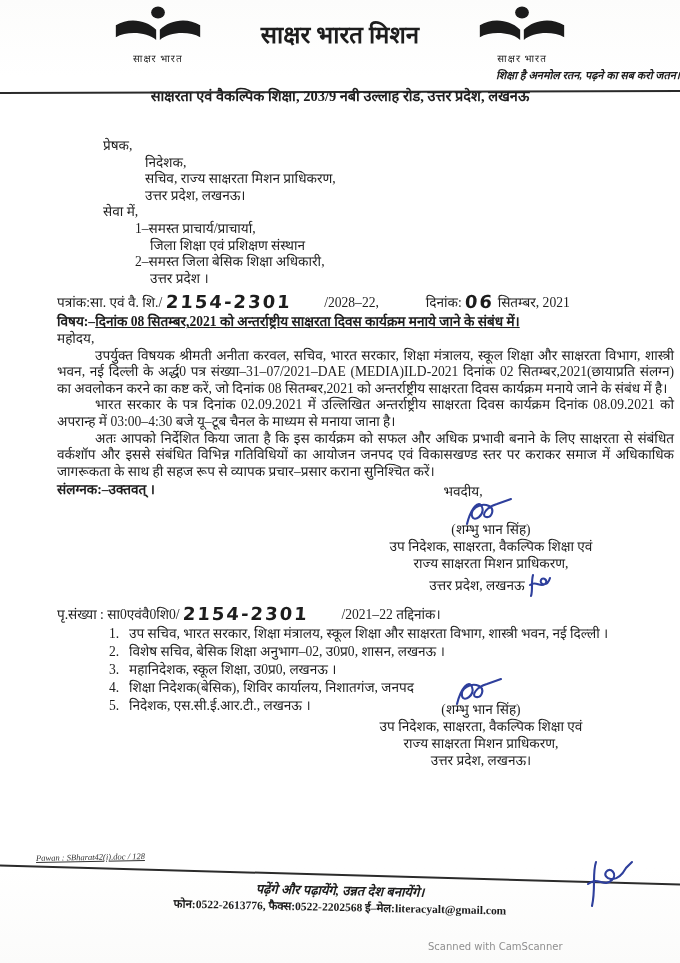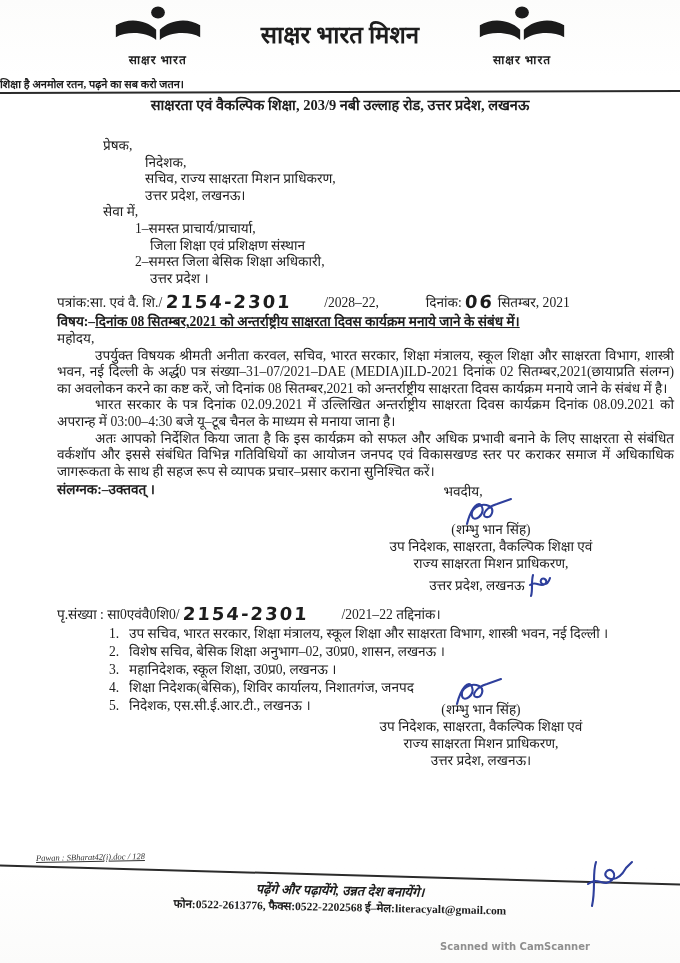--- a/index.html
+++ b/index.html
@@ -7,23 +7,23 @@
     position:relative;width:680px;height:963px;margin:0 auto;
     background:linear-gradient(180deg,#fcfcfb 0%,#ffffff 8%,#ffffff 90%,#fbfbfa 100%);
     overflow:hidden;color:#1d1d1d;
     font-family:"Liberation Serif","DejaVu Serif",serif;
   }
   
   .hdr{position:absolute;top:6px;left:0;width:100%;}
   .hdr-row{display:flex;justify-content:center;align-items:flex-start;gap:48px;}
   .logo{display:flex;flex-direction:column;align-items:center;width:110px;}
   .logo svg{display:block;}
-  .logo-caption{font-size:12px;font-weight:bold;letter-spacing:1px;margin-top:1px;}
+  .logo-caption{font-size:10px;font-weight:normal;letter-spacing:1px;margin-top:1px;}
   .org-title{font-size:24px;font-weight:bold;margin-top:11px;white-space:nowrap;}
-  .tagline{text-align:left;font-size:11px;font-weight:bold;margin-top:8px;}
+  .tagline{text-align:right;font-size:11px;font-weight:bold;font-style:italic;margin-top:2px;}
   .address{text-align:center;font-size:14.5px;font-weight:bold;margin-top:3px;white-space:nowrap;}
   .hdr-rule{position:absolute;top:91px;left:0;width:100%;height:2px;background:#2a2a2a;transform:rotate(-0.15deg);}
   
   .letter{position:absolute;top:96px;left:57px;width:617px;font-size:13.6px;line-height:16.6px;margin-top:42px;}
   .ml1{margin-left:46px;}
   .ml2{margin-left:88px;}
   .ml3{margin-left:78px;}
   .ml4{margin-left:93px;}
   .refline{margin-top:3px;line-height:21px;white-space:nowrap;}
   .hw{
@@ -53,22 +53,22 @@
     text-decoration:underline;color:#333;transform:rotate(-1deg);
     font-family:"Liberation Serif",serif;
   }
   .foot-rule{position:absolute;top:874px;left:-10px;width:700px;height:1.6px;background:#2b2b2b;transform:rotate(1.6deg);}
   .slogan{position:absolute;top:881px;left:0;width:100%;text-align:center;
     font-size:13px;font-weight:bold;font-style:italic;transform:rotate(1.2deg);}
   .contact{position:absolute;top:899px;left:0;width:100%;text-align:center;
     font-size:11.5px;font-weight:bold;transform:rotate(1.2deg);
     font-family:"Liberation Serif",serif;}
   .corner-sig{position:absolute;left:582px;top:858px;}
-  .watermark{position:absolute;left:440px;top:941px;font-size:10px;color:#8f8f8f;
-    font-family:"DejaVu Sans",sans-serif;font-weight:bold;}
+  .watermark{position:absolute;left:428px;top:941px;font-size:10px;color:#8f8f8f;
+    font-family:"DejaVu Sans",sans-serif;}
   .sig-stroke{stroke:#2e3f9c;stroke-width:2.1;fill:none;stroke-linecap:round;}
 </style>
 </head>
 <body>
 
 <div class="page">
 
   <div class="hdr">
     <div class="hdr-row">
       <div class="logo">

